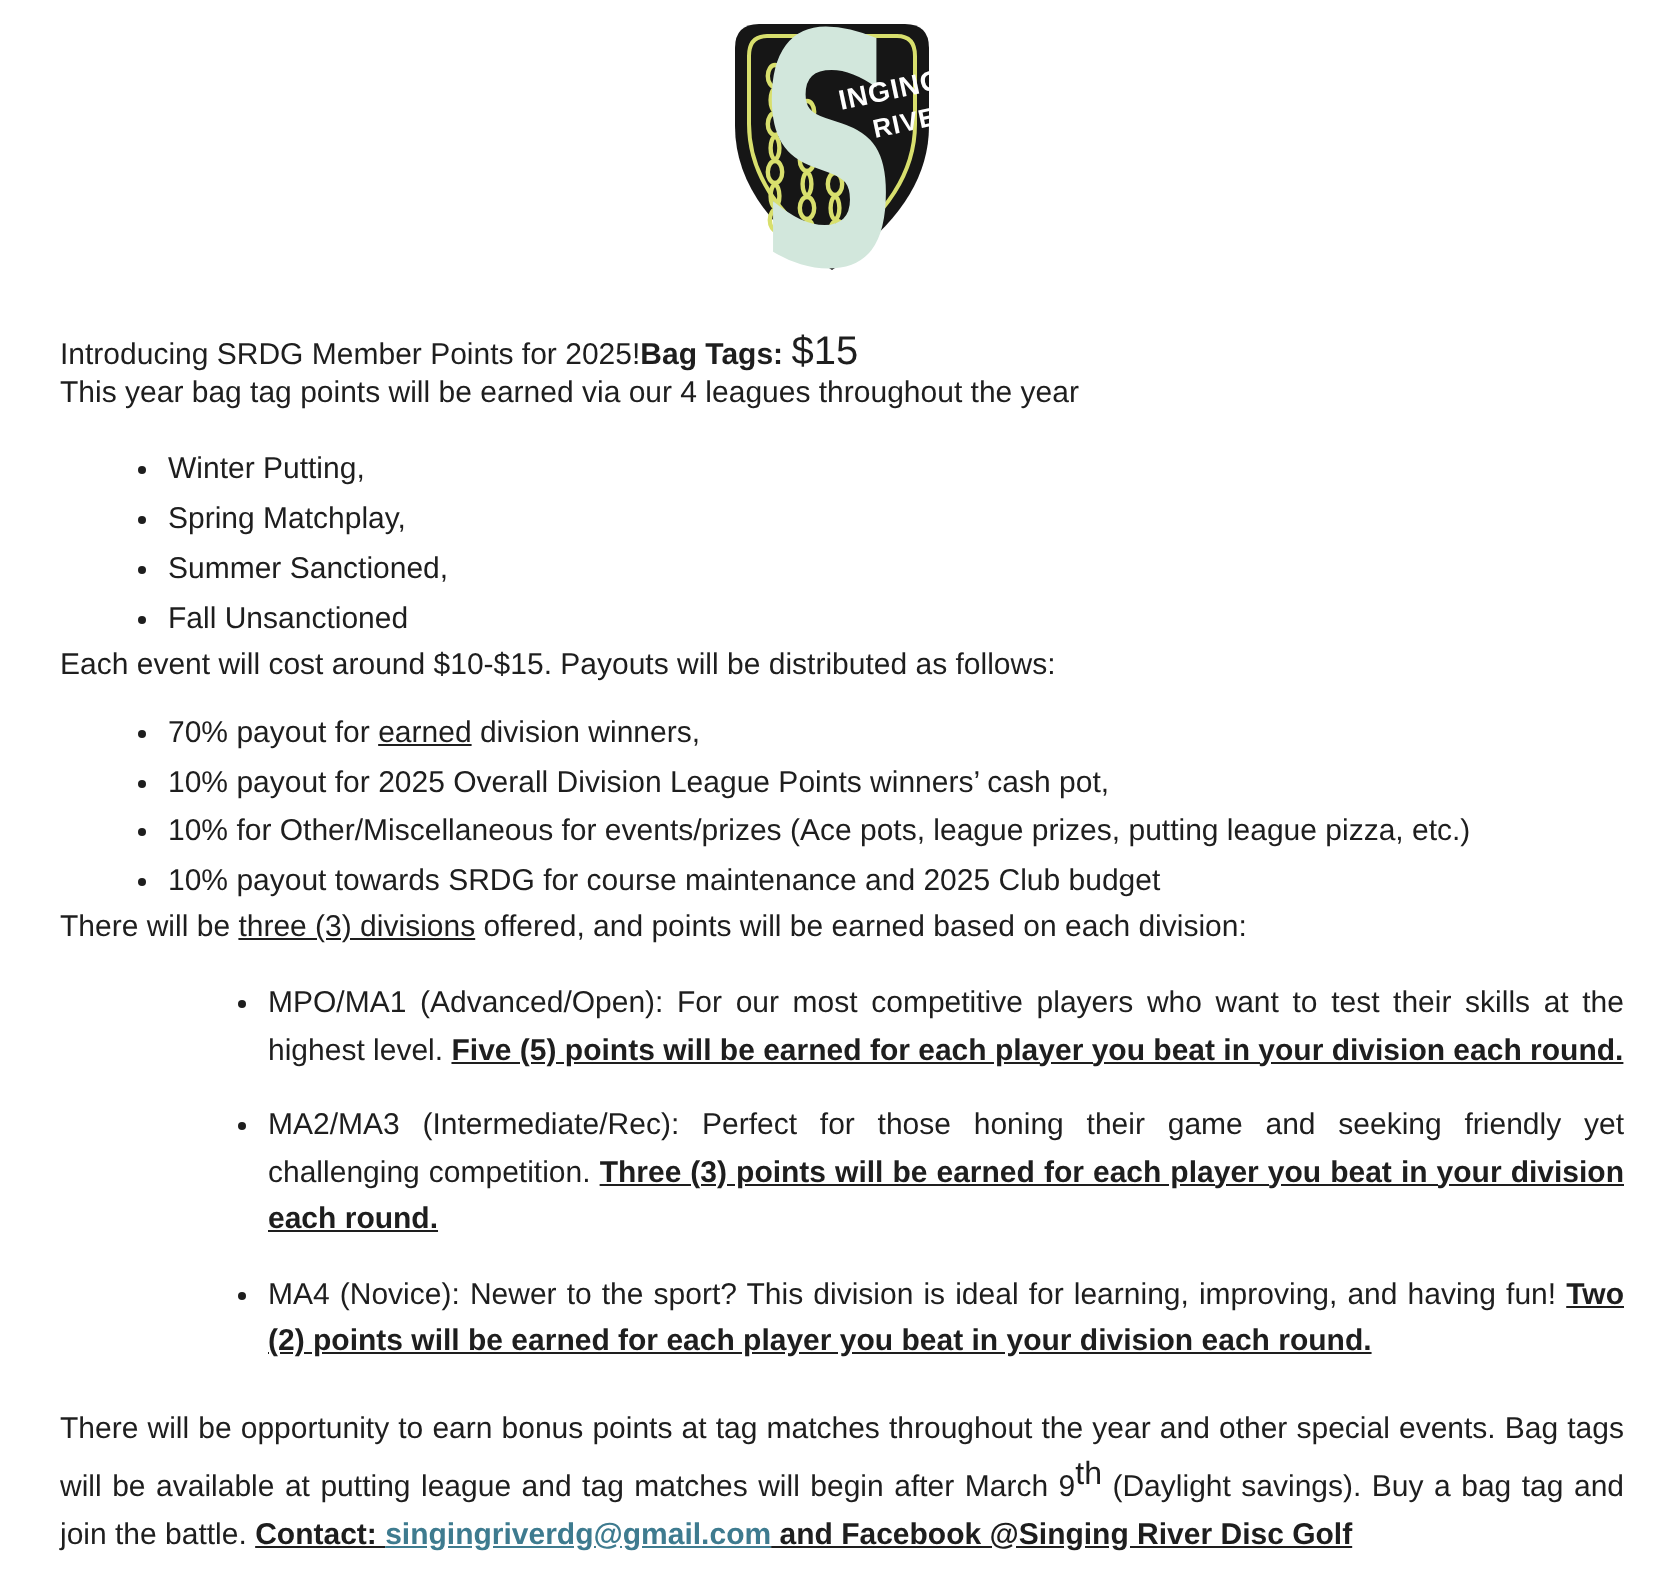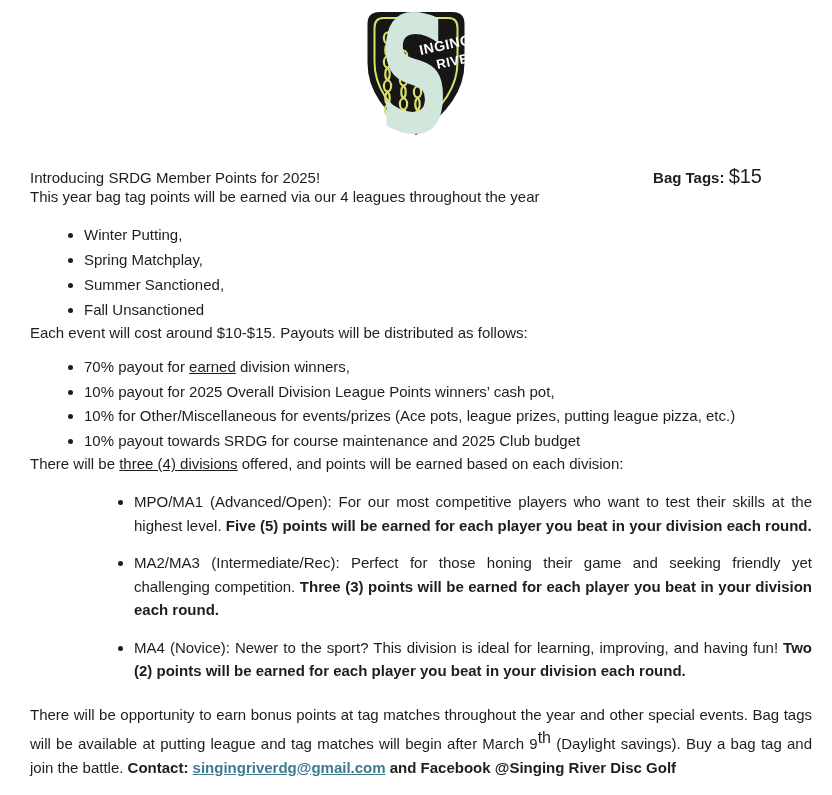--- a/index.html
+++ b/index.html
@@ -9,41 +9,41 @@
     background:#ffffff;
     font-family:"Liberation Sans",sans-serif;
     font-size:15px;
     color:#1e1e1e;
     overflow:hidden;
   }
   .logo-wrap{display:flex;justify-content:center;padding-top:8px;}
   svg.logo{width:126px;height:132px;}
 
   .header-row{
-    display:flex;justify-content:space-between;align-items:baseline;
+    display:flex;align-items:baseline;
     margin:25px 70px 0 30px;
   }
   .bag-tags{font-weight:bold;white-space:nowrap;}
   .bag-price{font-size:20px;font-weight:normal;}
 
   p.para{margin:0 20px 0 30px;line-height:17px;}
   .p-intro{margin-top:20px;}
   .p-cost{margin-top:15px;}
   .p-div{margin-top:4px;}
 
   ul{margin:2px;list-style:disc;}
   ul.simple{margin-top:17px;padding:0 0 0 82px;}
   ul.simple li{line-height:25px;}
   ul.payouts{margin-top:14px;padding:0 0 0 82px;}
   ul.payouts li{line-height:24.5px;}
   ul.divisions{margin:18px 20px 0 0;padding:0 0 0 134px;}
   ul.divisions li{line-height:23.5px;margin-bottom:14px;text-align:justify;}
 
   .u{text-decoration:underline;}
-  b{font-weight:bold;}
+  b{font-weight:bold;text-decoration:underline;}
 
   .footer{margin:20px 20px 0 30px;line-height:23.5px;text-align:justify;}
   a.email{font-weight:bold;text-decoration:underline;cursor:pointer;}
   sup{font-size:16px;}
 </style>
 </head>
 <body>
 
 <div class="page">
 
@@ -98,21 +98,21 @@
 
   <p class="para p-cost">Each event will cost around $10-$15.  Payouts will be distributed as follows:</p>
 
   <ul class="payouts">
     <li><span>70% payout for </span><span class="u">earned</span><span> division winners,</span></li>
     <li><span>10% payout for 2025 Overall Division League Points winners’ cash pot,</span><span class="u"></span><span></span></li>
     <li><span>10% for Other/Miscellaneous for events/prizes (Ace pots, league prizes, putting league pizza, etc.)</span><span class="u"></span><span></span></li>
     <li><span>10% payout towards SRDG for course maintenance and 2025 Club budget</span><span class="u"></span><span></span></li>
   </ul>
 
-  <p class="para p-div"><span>There will be </span><span class="u">three (4) divisions</span><span> offered, and points will be earned based on each division:</span></p>
+  <p class="para p-div"><span>There will be </span><span class="u">three (3) divisions</span><span> offered, and points will be earned based on each division:</span></p>
 
   <ul class="divisions">
     <li><span>MPO/MA1 (Advanced/Open): For our most competitive players who want to test their skills at the highest level.  </span><b>Five (5) points will be earned for each player you beat in your division each round.</b></li>
     <li><span>MA2/MA3 (Intermediate/Rec): Perfect for those honing their game and seeking friendly yet challenging competition. </span><b>Three (3) points will be earned for each player you beat in your division each round.</b></li>
     <li><span>MA4 (Novice): Newer to the sport? This division is ideal for learning, improving, and having fun!  </span><b>Two (2) points will be earned for each player you beat in your division each round.</b></li>
   </ul>
 
   <p class="footer"><span>There will be opportunity to earn bonus points at tag matches throughout the year and other special events. Bag tags will be available at putting league and tag matches will begin after March 9</span><sup>th</sup><span> (Daylight savings). Buy a bag tag and join the battle.  </span><b>Contact: </b><a class="email" style="color: rgb(62, 123, 143);">singingriverdg@gmail.com</a><b> and Facebook @Singing River Disc Golf</b></p>
 
 </div>

